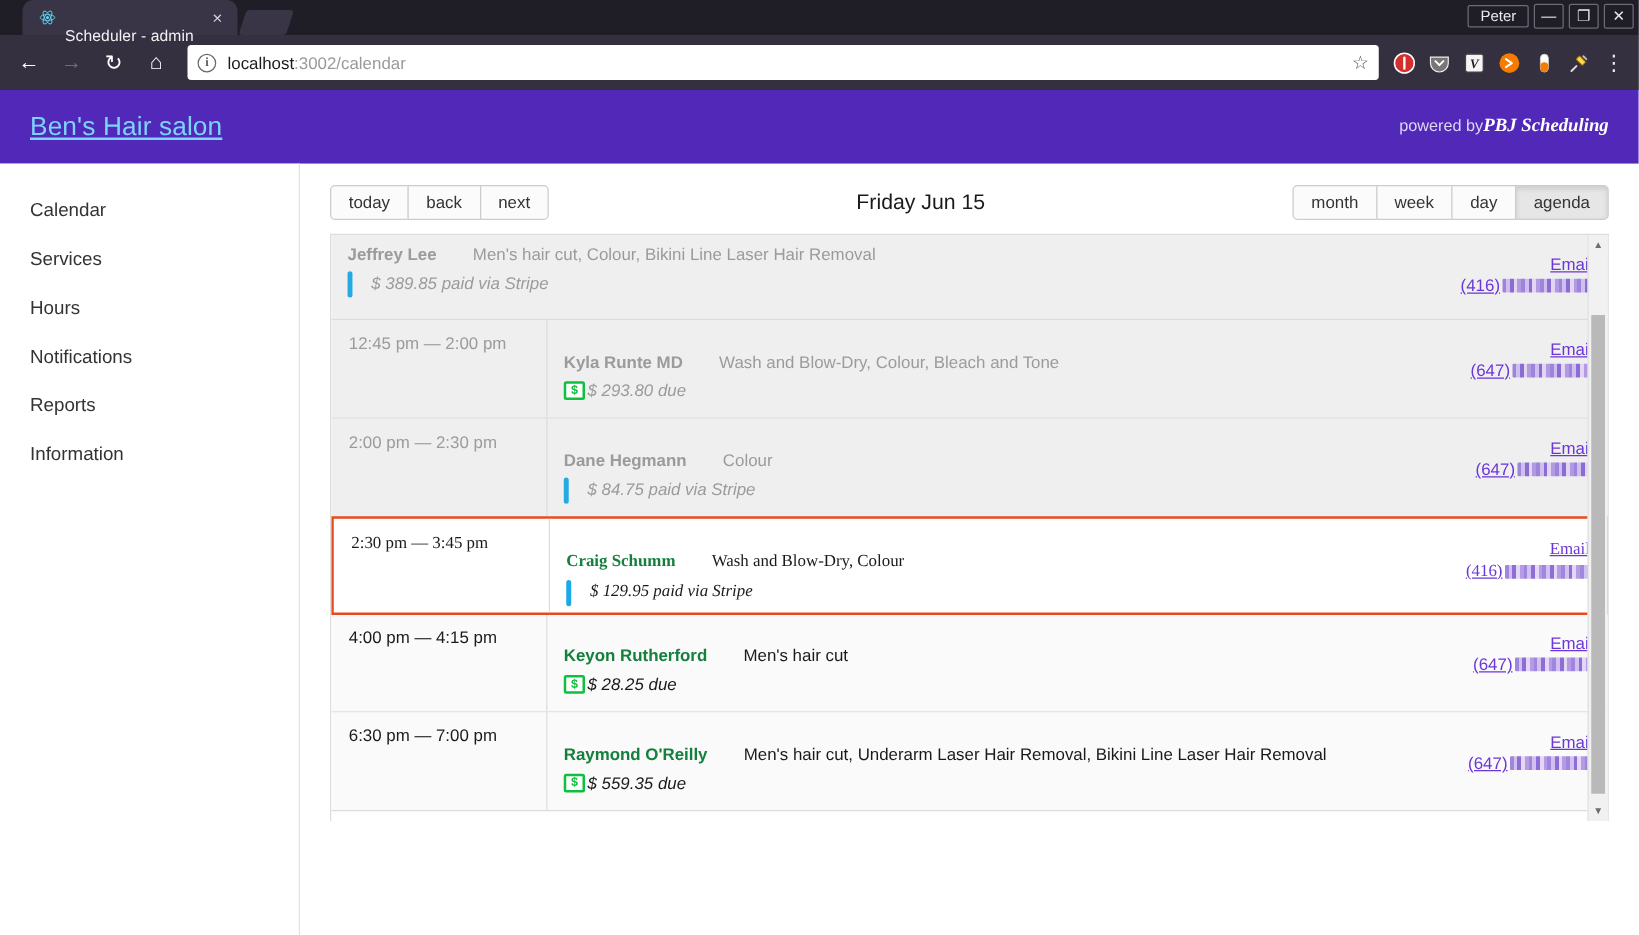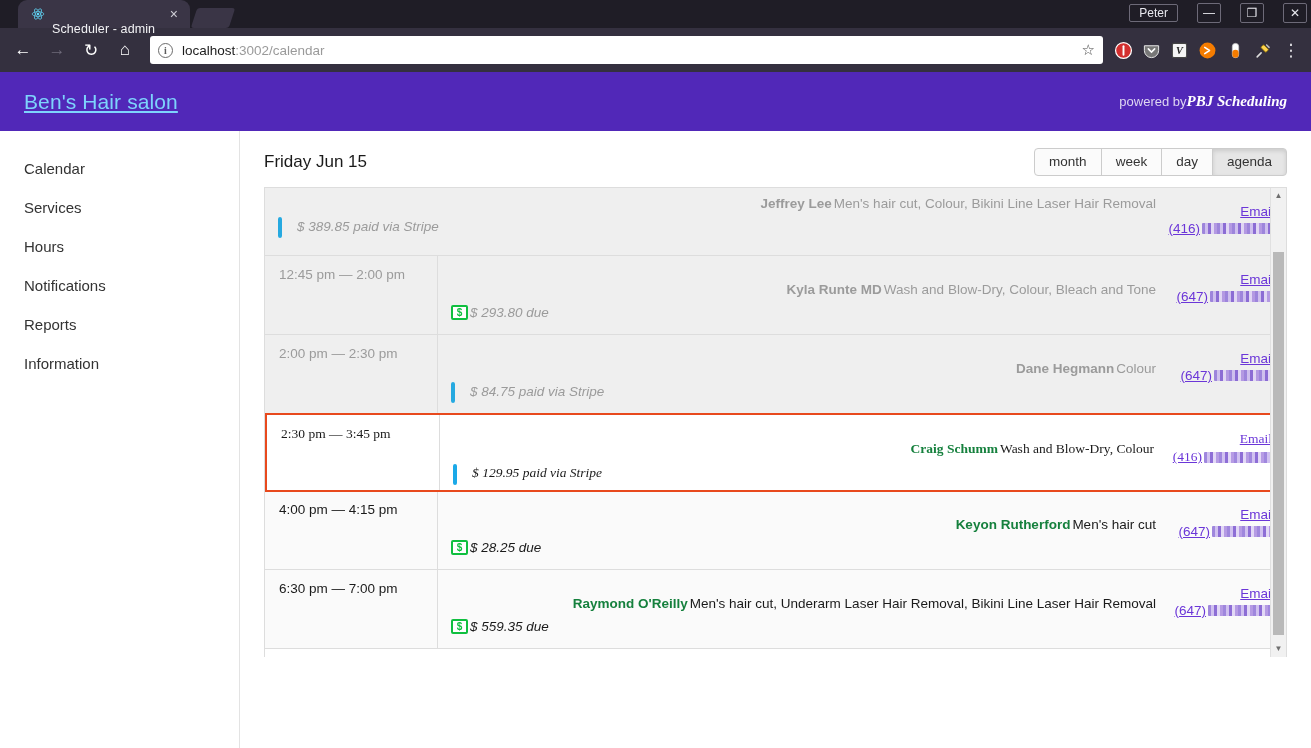--- a/index.html
+++ b/index.html
@@ -42,21 +42,21 @@
     color: #cfcfd6; font-size: 14px; line-height: 1;
     padding: 2px 4px; flex: 0 0 auto; cursor: pointer;
   }
   .tab-newtab {
     width: 38px; height: 20px; margin-left: 4px;
     background: #3a3546; border-radius: 3px;
     transform: skewX(-18deg);
   }
   .win-controls {
     position: absolute; right: 4px; top: 3px;
-    display: flex; align-items: center; gap: 19px;
+    display: flex; align-items: center; gap: 4px;
   }
   .win-user {
     color: #e8e8ee; font-size: 12px;
     border: 1px solid #6d6a78; border-radius: 2px;
     padding: 1px 9px;
   }
   .win-btn {
     width: 24px; height: 20px;
     border: 1px solid #6d6a78; border-radius: 2px;
     color: #e8e8ee; font-size: 12px;
@@ -181,21 +181,21 @@
   }
   .row.past .col-time { color: #9b9b9b; }
   .row.highlight .col-time { border-right: 1px solid #dddddd; }
 
   .col-event {
     flex: 1 1 auto; min-width: 0;
     padding: 26px 0 14px 13px;
     position: relative;
   }
   .row.clipped-top .col-event { padding-top: 8px; }
-  .ev-line1 { display: flex; align-items: baseline; gap: 2px; white-space: nowrap; justify-content: flex-end; }
+  .ev-line1 { display: flex; align-items: baseline; gap: 29px; white-space: nowrap; }
   .ev-name { font-size: 13.5px; font-weight: bold; color: #15803d; }
   .ev-services { font-size: 13.5px; color: #1a1a1a; }
   .row.past .ev-name, .row.past .ev-services { color: #9b9b9b; }
 
   .ev-line2 { display: flex; align-items: center; margin-top: 8px; }
   .pay-icon { width: 19px; height: 15px; flex: 0 0 19px; position: relative; }
   
   .icon-card {
     width: 19px; height: 15px;
     border: 2px solid #1ba9e8; border-radius: 2px;
@@ -369,20 +369,25 @@
     <div class="side-item">Services</div>
     <div class="side-item">Hours</div>
     <div class="side-item">Notifications</div>
     <div class="side-item">Reports</div>
     <div class="side-item">Information</div>
   </nav>
 
   <main class="main">
 
     <div class="toolbar">
+      <div class="btn-group">
+        <button class="btn">today</button>
+        <button class="btn">back</button>
+        <button class="btn">next</button>
+      </div>
       <div class="cal-title">Friday Jun 15</div>
       <div class="btn-group">
         <button class="btn">month</button>
         <button class="btn">week</button>
         <button class="btn">day</button>
         <button class="btn active">agenda</button>
       </div>
     </div>
 
     <div class="agenda-wrap">

